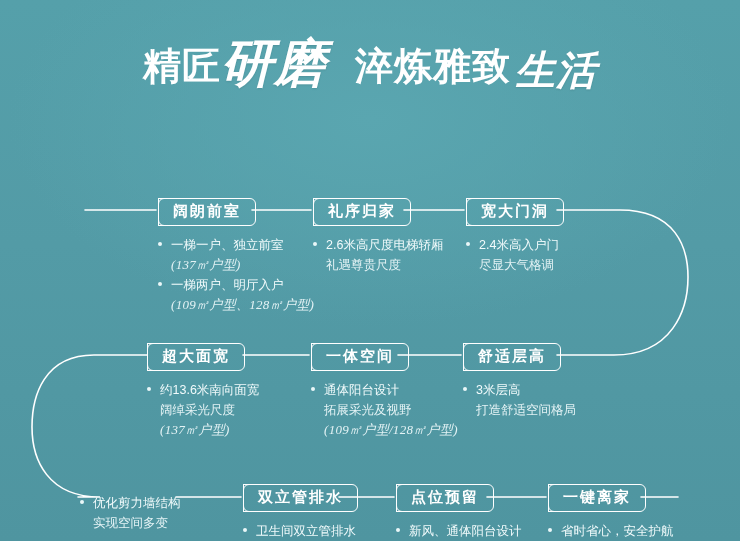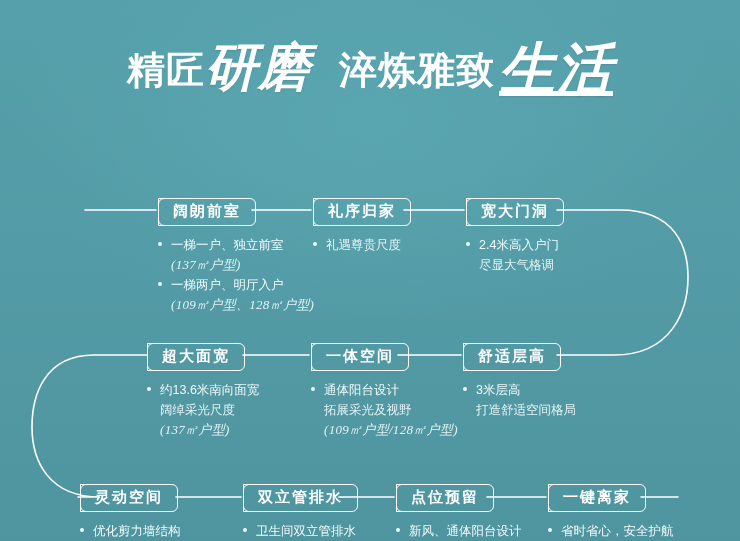--- a/index.html
+++ b/index.html
@@ -54,30 +54,29 @@
     text-shadow: 0 1px 2px rgba(0,0,0,0.10);
   }
   .seg-c {
     font-size: 38px;
     font-weight: 700;
     margin-left: 28px;
     position: relative;
     top: -2px;
   }
   .seg-d {
-    font-size: 56px;
+    font-size: 40px;
     font-weight: 700;
     font-style: italic;
     font-family: "Liberation Serif", "DejaVu Serif", serif;
     margin-left: 4px;
     letter-spacing: 2px;
     position: relative;
     top: 3px;
     text-shadow: 0 1px 2px rgba(0,0,0,0.10);
-    text-decoration: underline;
   }
 
   
   #snake {
     position: absolute;
     left: 0;
     top: 0;
     width: 740px;
     height: 541px;
     pointer-events: none;
@@ -204,21 +203,21 @@
     <div class="badge">阔朗前室</div>
     <ul class="bullets">
       <li><span class="dot"></span><span>一梯一户、独立前室</span><span class="sub ital">(137㎡户型)</span></li>
       <li><span class="dot"></span><span>一梯两户、明厅入户</span><span class="sub ital">(109㎡户型、128㎡户型)</span></li>
     </ul>
   </div>
 
   <div class="card r1 c2">
     <div class="badge">礼序归家</div>
     <ul class="bullets">
-      <li><span class="dot"></span><span class="sub">礼遇尊贵尺度</span></li>
+      <li><span class="dot"></span><span>2.6米高尺度电梯轿厢</span><span class="sub">礼遇尊贵尺度</span></li>
     </ul>
   </div>
 
   <div class="card r1 c3">
     <div class="badge">宽大门洞</div>
     <ul class="bullets">
       <li><span class="dot"></span><span>2.4米高入户门</span><span class="sub">尽显大气格调</span></li>
     </ul>
   </div>
 
@@ -237,21 +236,20 @@
   </div>
 
   <div class="card r2 m3">
     <div class="badge">舒适层高</div>
     <ul class="bullets">
       <li><span class="dot"></span><span>3米层高</span><span class="sub">打造舒适空间格局</span></li>
     </ul>
   </div>
 
   <div class="card r3 b1">
-    <div class="badge">灵动空间</div>
     <ul class="bullets">
       <li><span class="dot"></span><span>优化剪力墙结构</span><span class="sub">实现空间多变</span></li>
     </ul>
   </div>
 
   <div class="card r3 b2">
     <div class="badge">双立管排水</div>
     <ul class="bullets">
       <li><span class="dot"></span><span>卫生间双立管排水</span><span class="sub">有效防止异味</span></li>
     </ul>

